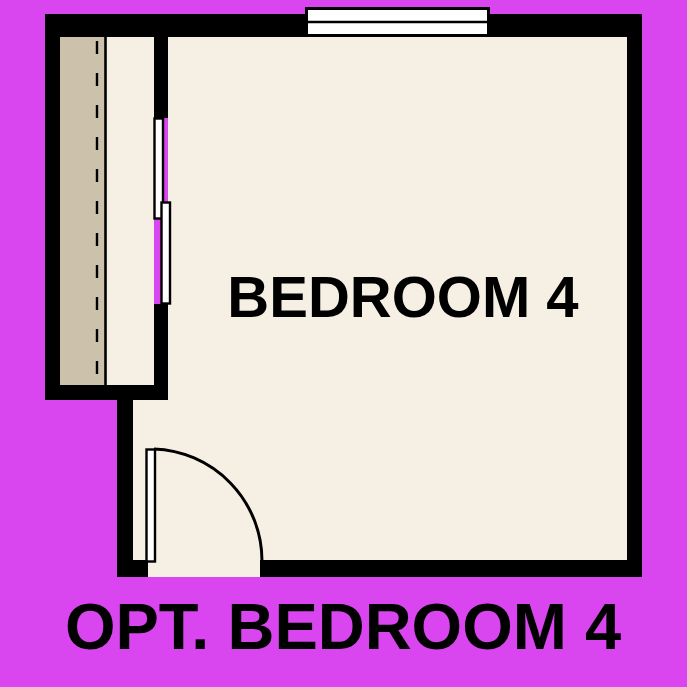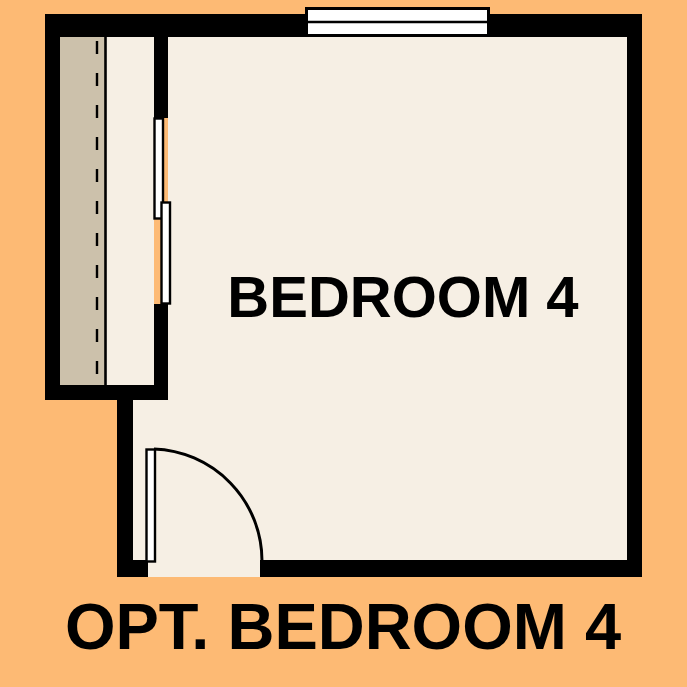--- a/index.html
+++ b/index.html
@@ -5,21 +5,21 @@
   html, body {
     margin: 0;
     padding: 0;
     background: #ffffff;
     font-family: "Liberation Sans", sans-serif;
   }
   .stage {
     position: relative;
     width: 687px;
     height: 687px;
-    background: #fdba74;
+    background: #d946ef;
     overflow: hidden;
   }
   svg { display: block; }
   .wall { stroke: none; }
   .ln { stroke: #000000; fill: none; }
   .fixture { stroke: #000000; stroke-width: 2.4; }
   .room-label {
     font-family: "Liberation Sans", sans-serif;
     font-weight: bold;
     font-size: 58px;

